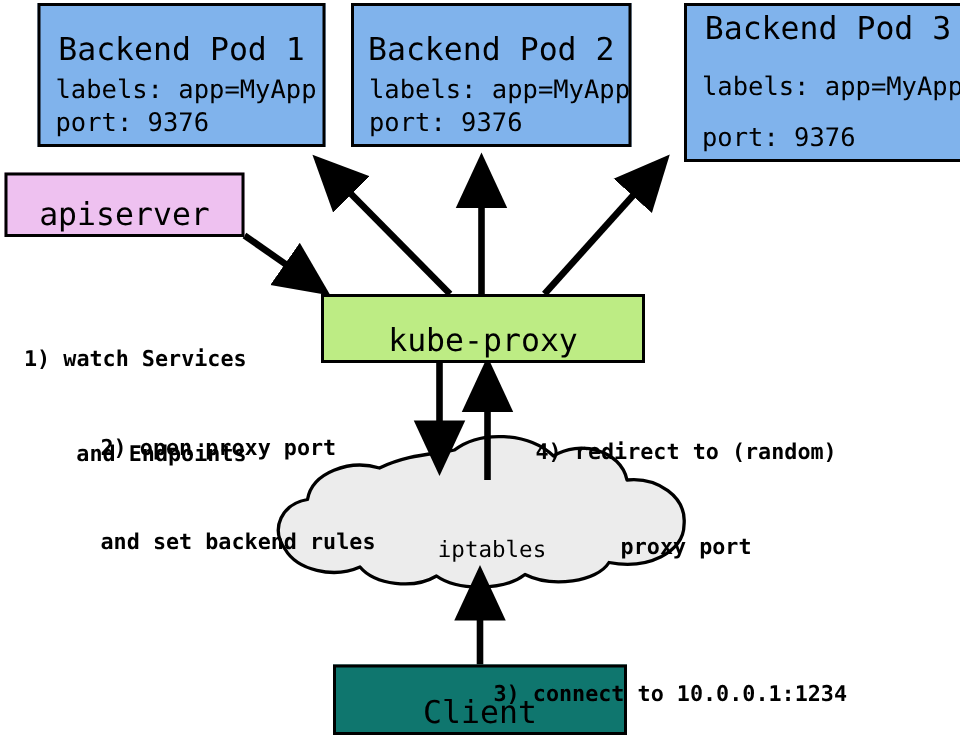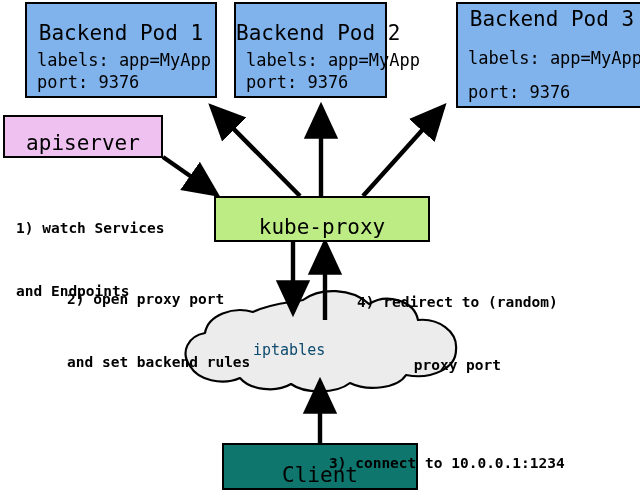--- a/index.html
+++ b/index.html
@@ -58,22 +58,24 @@
   }
   .kubeproxy {
     background: #bdec84;
   }
   .client {
     background: #0f766e;
   }
   .cloud-label {
     position: absolute;
     font-size: 15px;
-    color: #0c4a6e;
+    color: #000000;
     white-space: nowrap;
+    text-align: center;
+    margin-top: 16px;
   }
   .step {
     position: absolute;
     font-family: "DejaVu Sans Mono", "Liberation Mono", monospace;
     font-weight: bold;
     font-size: 14.5px;
     line-height: 21px;
     color: #000000;
     white-space: pre;
   }
@@ -119,21 +121,21 @@
 
     <line x1="320" y1="443" x2="320" y2="382" stroke="#000000" stroke-width="4.4" marker-end="url(#arrowhead)"></line>
   </svg>
 
   <div class="node pod" style="left:25px; top:2px; width:192px; height:96px;">
     <div class="title">Backend Pod 1</div>
     <div class="sub">labels: app=MyApp</div>
     <div class="sub">port: 9376</div>
   </div>
 
-  <div class="node pod" style="left:234px; top:2px; width:153px; height:96px;">
+  <div class="node pod" style="left:234px; top:2px; width:187px; height:96px;">
     <div class="title">Backend Pod 2</div>
     <div class="sub">labels: app=MyApp</div>
     <div class="sub">port: 9376</div>
   </div>
 
   <div class="node pod" style="left:456px; top:2px; width:192px; height:106px;gap:12px;">
     <div class="title">Backend Pod 3</div>
     <div class="sub">labels: app=MyApp</div>
     <div class="sub">port: 9376</div>
   </div>
@@ -145,21 +147,21 @@
   <div class="node apiserver" style="left:3px; top:115px; width:160px; height:43px;">
     <div class="title">apiserver</div>
   </div>
 
   <div class="cloud-label" style="left:253px; top:341px; width:150px;">iptables</div>
 
   <div class="node client" style="left:222px; top:443px; width:196px; height:47px;">
     <div class="title">Client</div>
   </div>
 
-  <div class="step" style="left:16px; top:176px;">
+  <div class="step" style="left:16px; top:188px;text-align:right;">
     <div>1) watch Services</div>
     <div>and Endpoints</div>
   </div>
 
   <div class="step" style="left:67px; top:247px;">
     <div>2) open proxy port</div>
     <div>and set backend rules</div>
   </div>
 
   <div class="step" style="left:329px; top:411px;">

